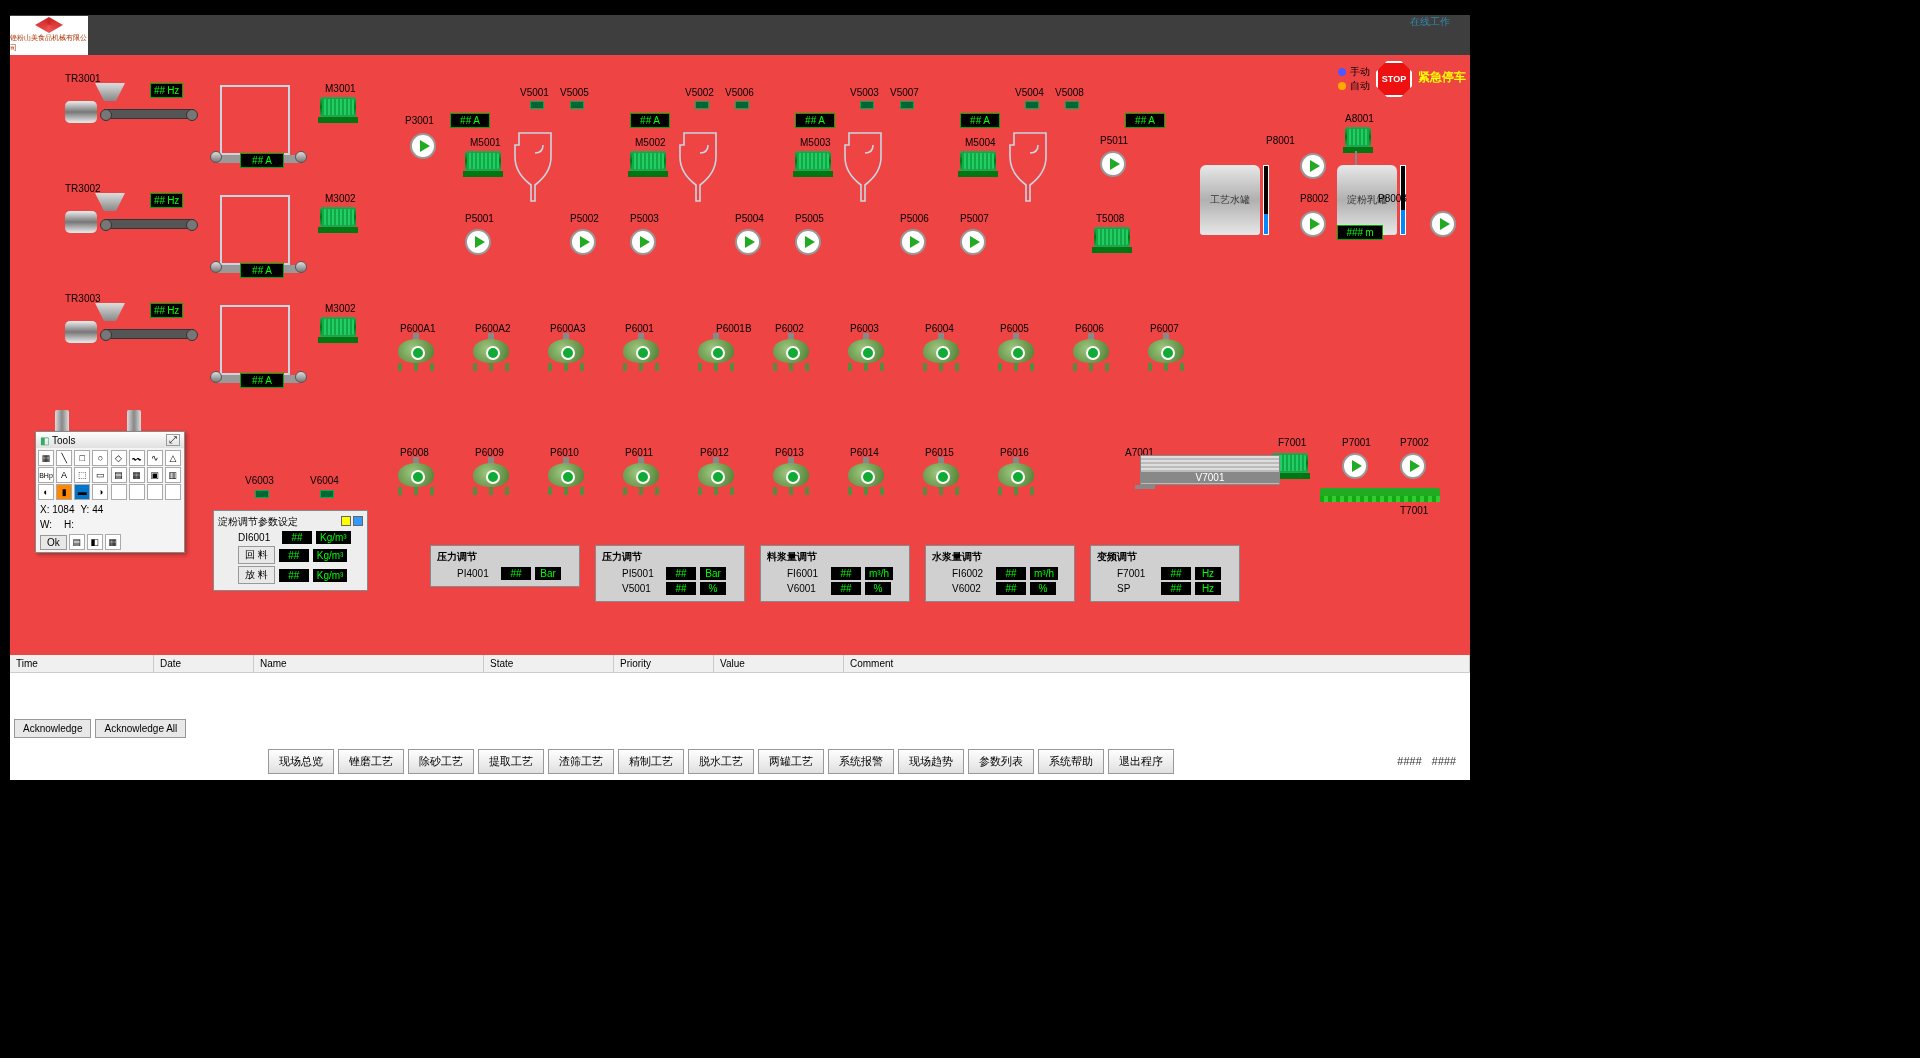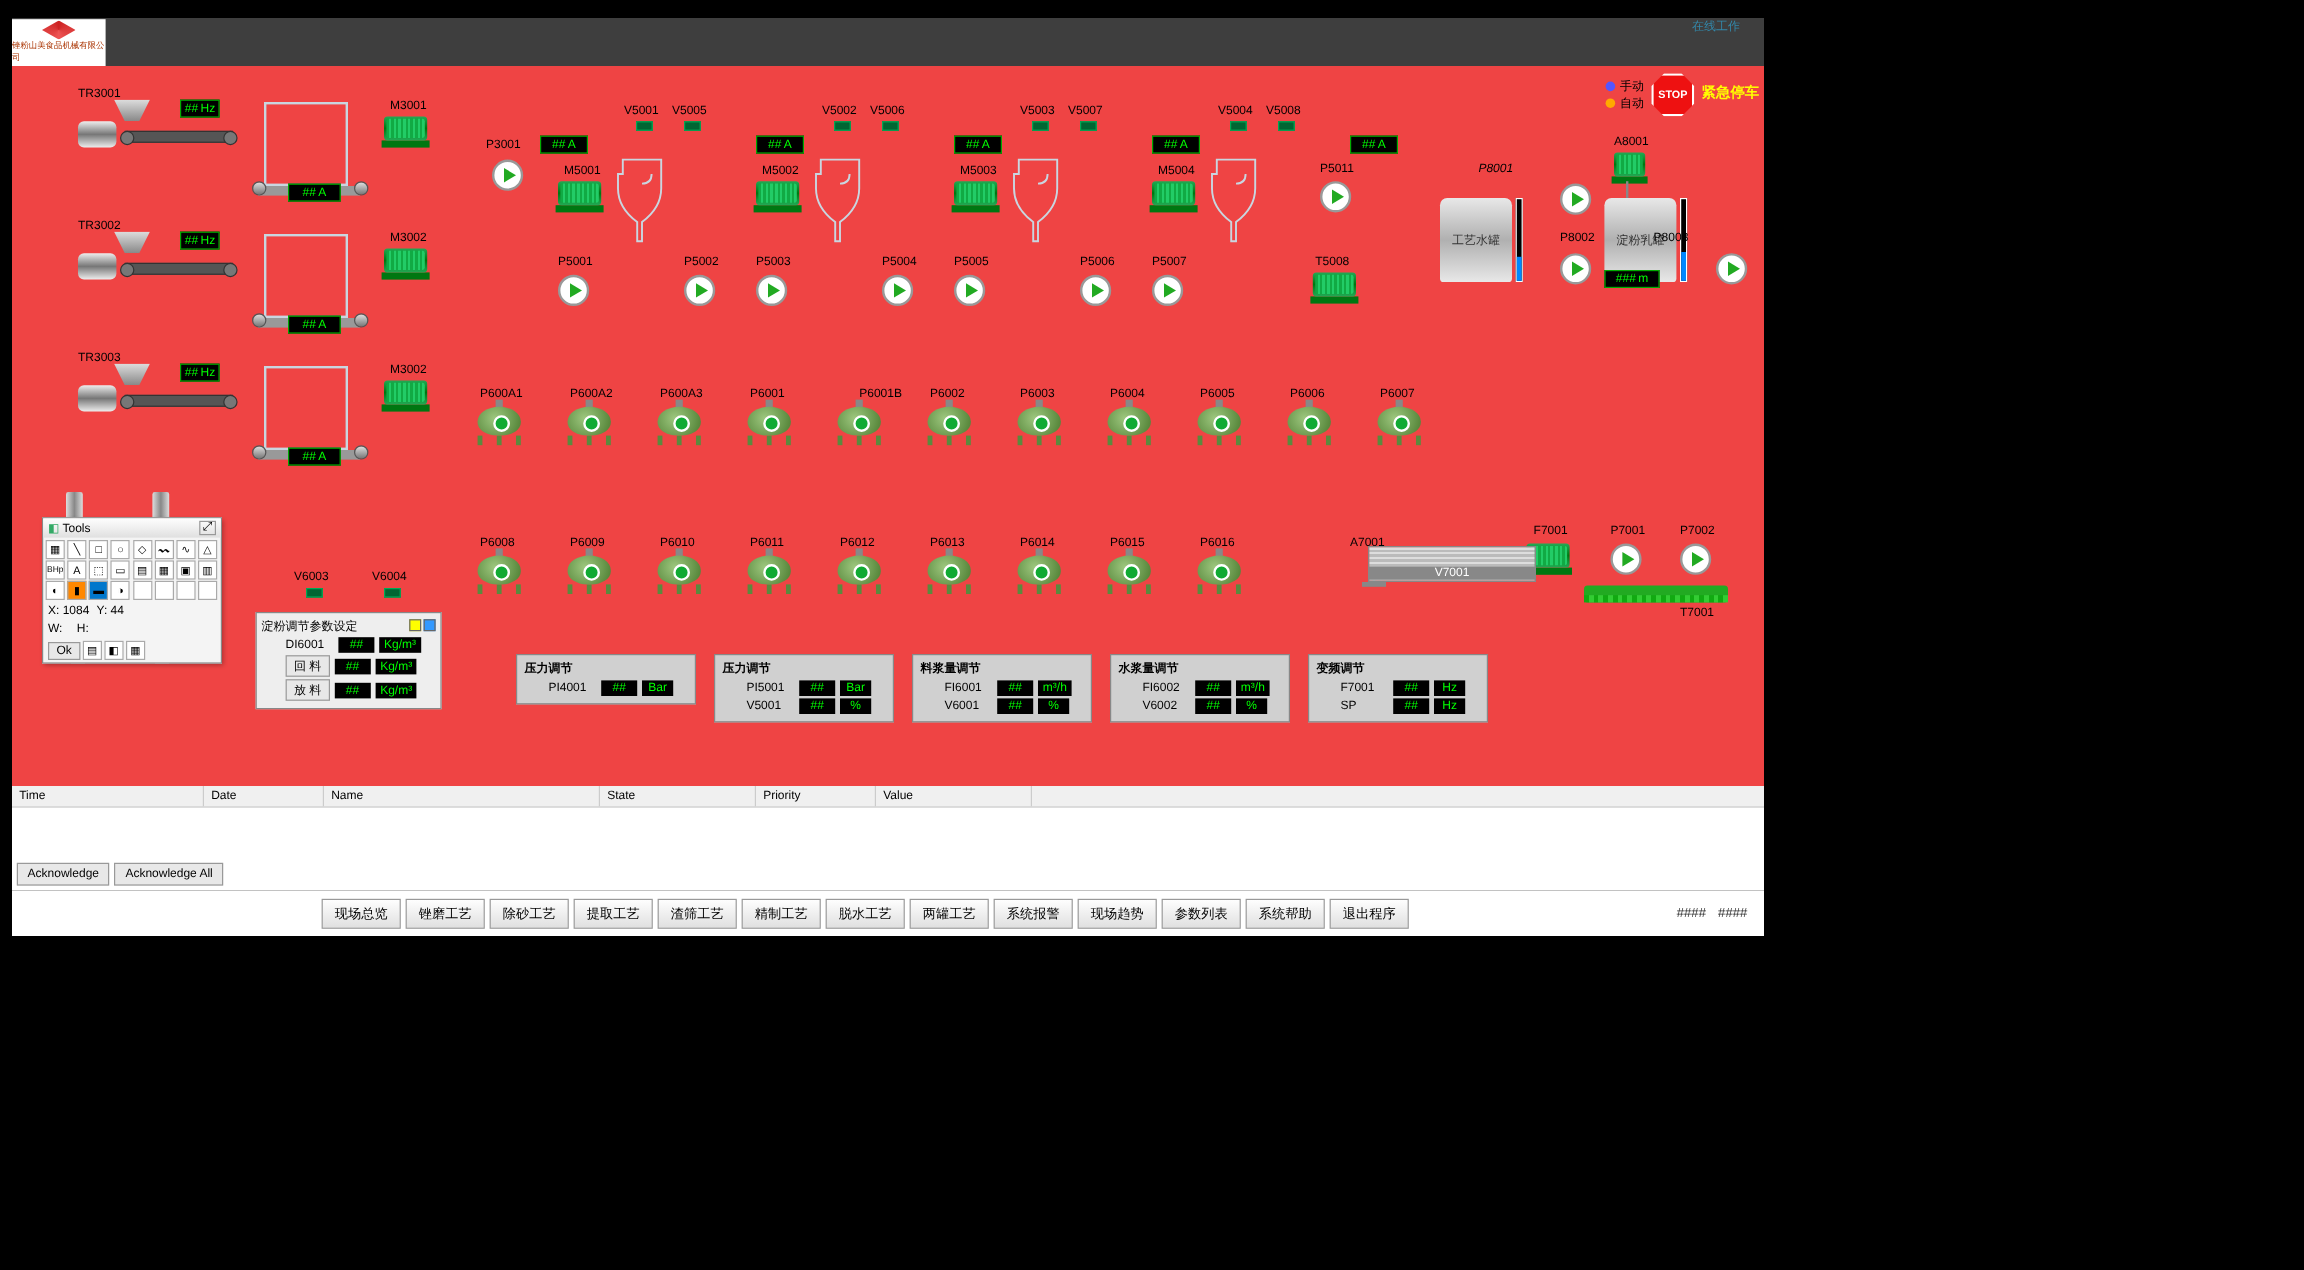--- a/index.html
+++ b/index.html
@@ -284,21 +284,21 @@
         <div class="body"></div>
         <div class="base"></div>
       </div>
 
     <div class="tank" style="top:110px;left:1190px;">
         <span>工艺水罐</span>
       </div>
     <div class="lvl-bar" style="top:110px;left:1253px;height:70px;">
         <div class="fill" style="height:30%"></div>
       </div>
-    <div class="lbl" style="top:80px;left:1222px;font-style:italic;">P8001</div>
+    <div class="lbl" style="top:80px;left:1256px;">P8001</div>
     <div class="play-btn" style="top:98px;left:1290px;"></div>
     <div class="lbl" style="top:138px;left:1290px;">P8002</div>
     <div class="play-btn" style="top:156px;left:1290px;"></div>
     <div class="lbl" style="top:58px;left:1335px;">A8001</div>
     <div class="motor" style="top:72px;left:1335px;width:26px;">
         <div class="body" style="width:26px;"></div>
         <div class="base" style="width:30px;"></div>
       </div>
     <div class="agit" style="top:96px;left:1345px;">
         <div class="agit-shaft"></div>
@@ -700,26 +700,27 @@
             <span class="rd">##</span>
             <span class="rd-unit">Hz</span>
           </div>
         </div>
       </div>
 
   </div>
 
   <div class="alarm-area">
     <div class="alarm-hdr">
-      <div style="width:160px">Time</div>
+      <div style="width:144px">Time</div>
       <div style="width:100px">Date</div>
       <div style="width:230px">Name</div>
       <div style="width:130px">State</div>
       <div style="width:100px">Priority</div>
       <div style="width:130px">Value</div>
+      <div style="flex:1">Comment</div>
     </div>
     <div class="alarm-btns">
       <button class="ack-btn">Acknowledge</button>
       <button class="ack-btn">Acknowledge All</button>
     </div>
   </div>
 
   <div class="nav-bar">
     <div class="nav-spacer"></div>
     <div id="nav-buttons" style="display:flex;gap:4px;">

